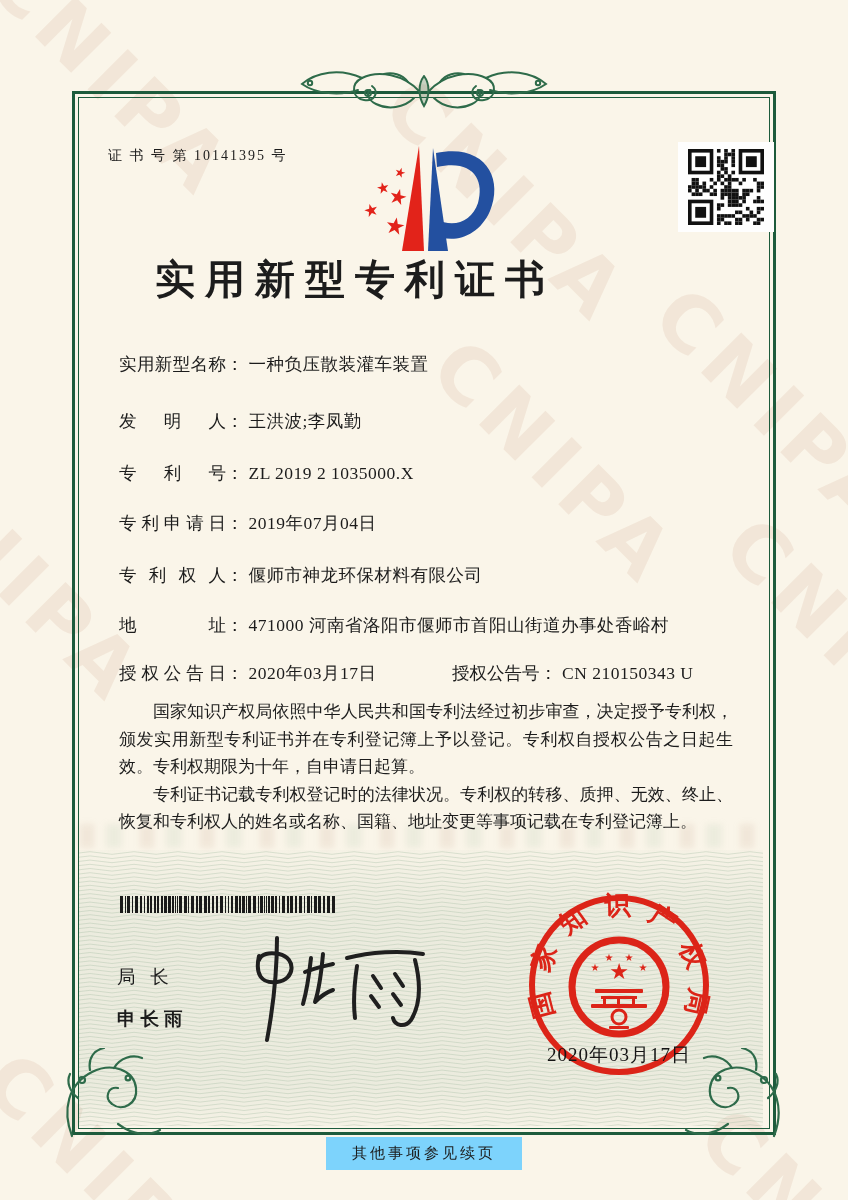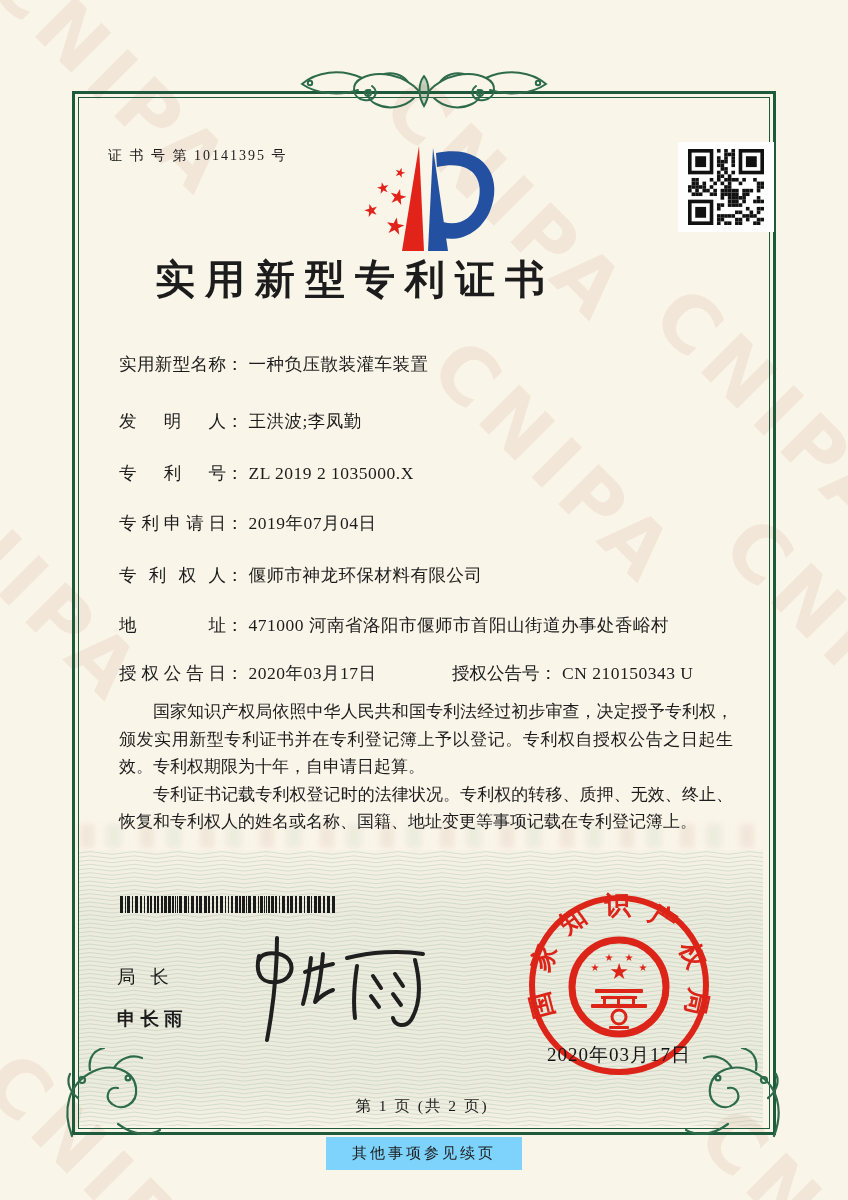--- a/index.html
+++ b/index.html
@@ -486,18 +486,17 @@
         <rect x="-2" y="12" width="3" height="5"></rect>
         <rect x="13" y="12" width="3" height="5"></rect>
         <rect x="-28" y="17" width="56" height="4" rx="1"></rect>
         <circle cx="0" cy="30" r="7" fill="none" stroke="var(--sealred)" stroke-width="3"></circle>
         <rect x="-10" y="39" width="20" height="3" rx="1"></rect>
       </g>
     </g>
   </svg>
   <div class="sealdate">2020年03月17日</div>
 
-  <div class="pagenum">第 1 页 (共 2 页)</div>
   <div class="contnote">
     <span>其他事项参见续页</span>
   </div>
 
 </div>
 
 </body></html>

